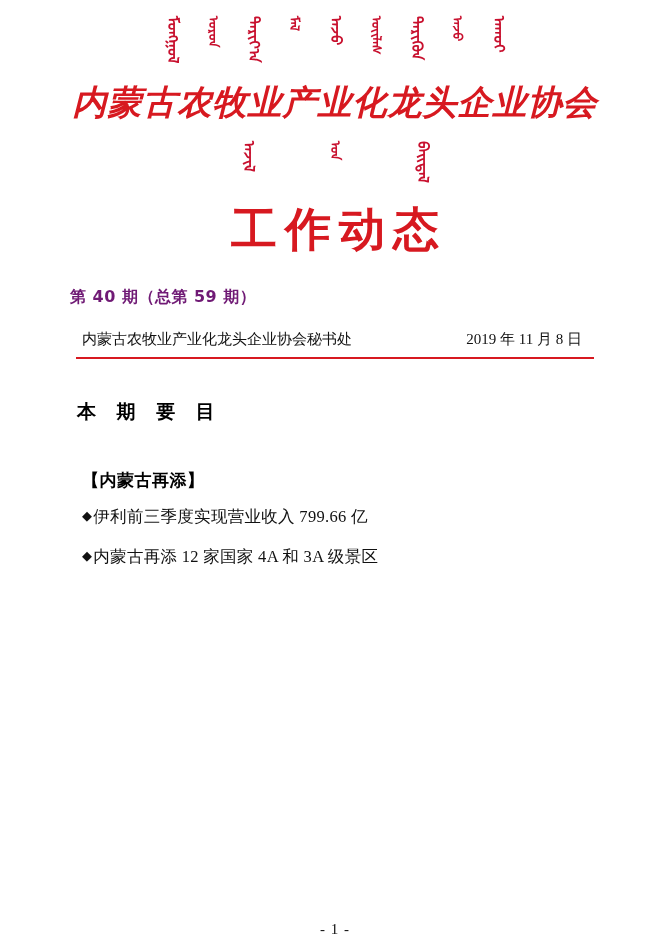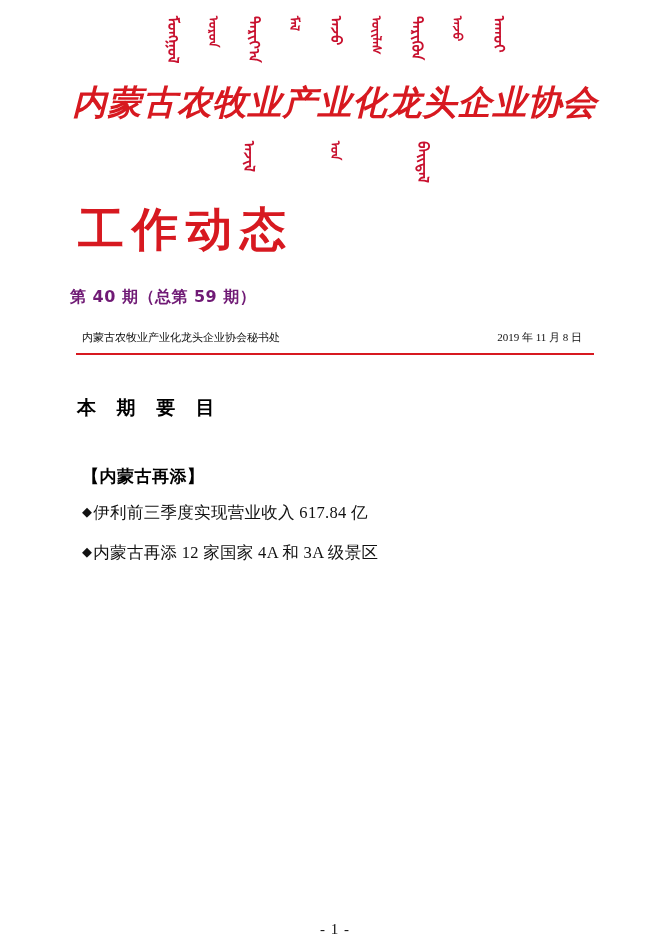--- a/index.html
+++ b/index.html
@@ -63,21 +63,21 @@
     display: flex;
     justify-content: center;
     align-items: flex-start;
     gap: 72px;
     height: 56px;
     margin-top: 20px;
   }
 
   
   .doc-title {
-    text-align: left;
+    text-align: center;
     color: #d71920;
     font-family: "DejaVu Sans", "Liberation Sans", sans-serif;
     font-weight: 700;
     font-size: 46px;
     letter-spacing: 8px;
     margin-top: 2px;
     text-indent: 8px;
   }
 
   
@@ -91,21 +91,21 @@
     letter-spacing: 0.5px;
   }
 
   
   .publisher-row {
     display: flex;
     justify-content: space-between;
     align-items: flex-start;
     margin-top: 22px;
     padding: 0 12px;
-    font-size: 11px;
+    font-size: 15px;
     color: #111;
     font-family: "Liberation Serif", serif;
   }
   .publisher-row .right { padding-right: 6px; }
 
   .rule {
     border: none;
     border-top: 2px solid #d71920;
     margin: 8px 6px 0 6px;
   }
@@ -198,21 +198,21 @@
   </div>
 
   <hr class="rule">
 
   <div class="contents-heading">本 期 要 目</div>
 
 
   <div class="section association">
     <div class="section-title">【内蒙古再添】</div>
     <div class="entry">
-      <span class="bullet">◆</span><span>伊利前三季度实现营业收入 617.84 亿</span>
+      <span class="bullet">◆</span><span>伊利前三季度实现营业收入 799.66 亿</span>
     </div>
     <div class="entry">
       <span class="bullet">◆</span><span>内蒙古再添 12 家国家 4A 和 3A 级景区</span>
     </div>
   </div>
 
   <div class="page-number">- 1 -</div>
 
 </div>
 

